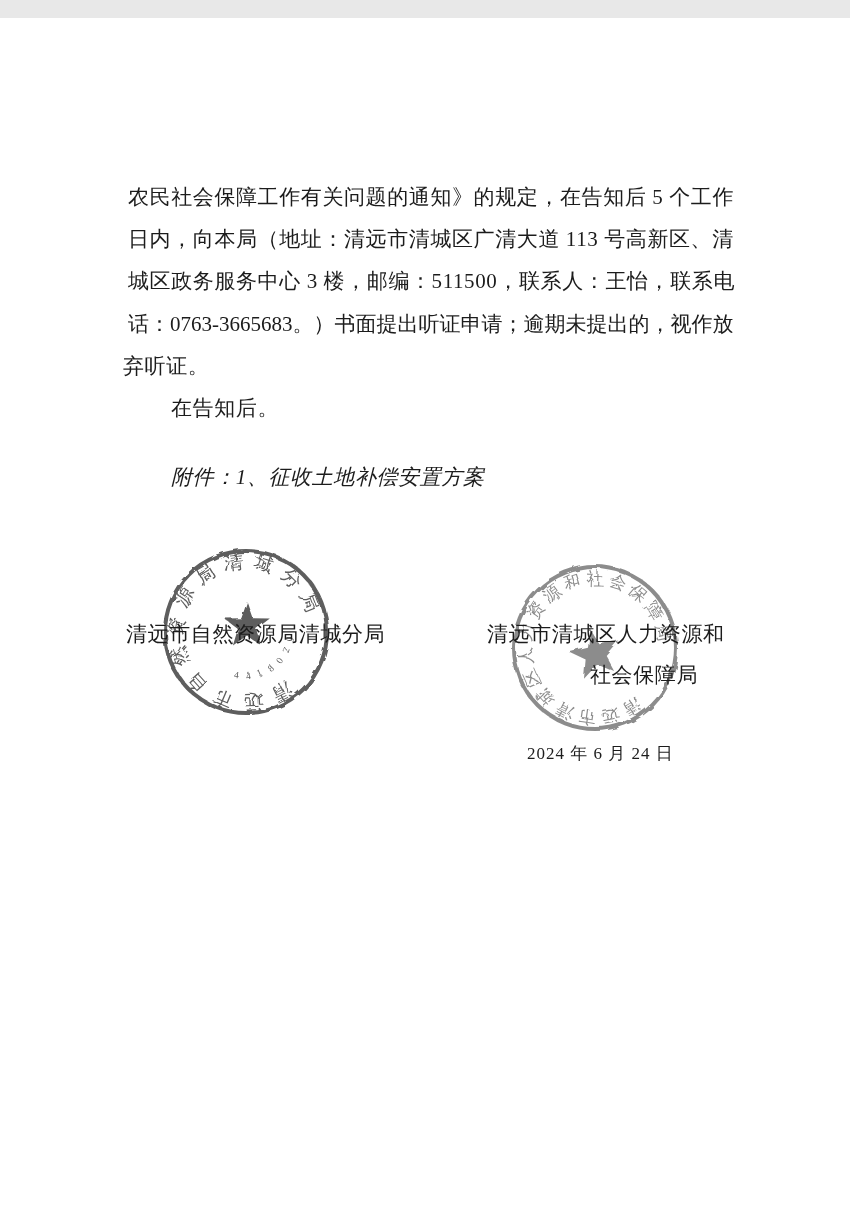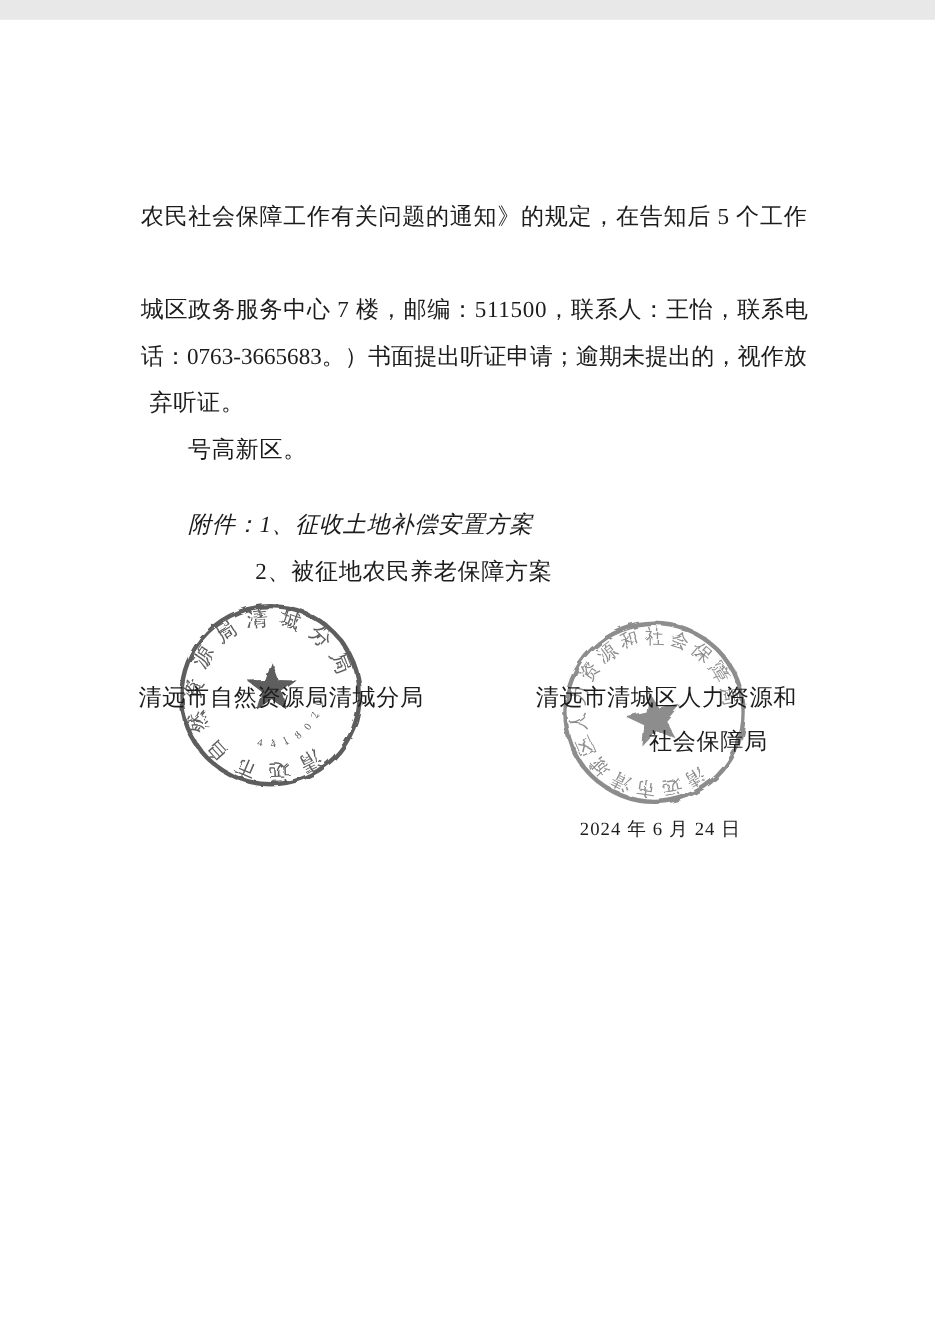--- a/index.html
+++ b/index.html
@@ -70,27 +70,27 @@
       <circle r="81" fill="none" stroke="#474747" stroke-width="4"></circle>
       <path id="arcR" d="M 41.1 49.0 A 64 64 0 1 1 64 0" fill="none"></path>
       <text font-size="17" letter-spacing="4.5" fill="#474747">
         <textPath href="#arcR">清远市清城区人力资源和社会保障局</textPath>
       </text>
       <path fill="#474747" transform="translate(0,6) rotate(-12)" d="M 0 -27 L 6.34 -8.73 L 25.6 -8.34 L 10.3 3.33 L 15.9 21.8 L 0 10.8 L -15.9 21.8 L -10.3 3.33 L -25.6 -8.34 L -6.34 -8.73 Z"></path>
     </g>
   </svg>
 
   <div class="tline" style="left:128px; top:166px;">农民社会保障工作有关问题的通知》的规定，在告知后 5 个工作</div>
-  <div class="tline" style="left:128px; top:250px;">城区政务服务中心 7 楼，邮编：511500，联系人：王怡，联系电</div>
+  <div class="tline" style="left:128px; top:208px;">日内，向本局（地址：清远市清城区广清大道 113 号高新区、清</div>
+  <div class="tline" style="left:128px; top:250px;">城区政务服务中心 3 楼，邮编：511500，联系人：王怡，联系电</div>
   <div class="tline tight" style="left:128px; top:293px;">话：0763-3665683。）书面提出听证申请；逾期未提出的，视作放</div>
-  <div class="tline" style="left:136px; top:335px;">弃听证。</div>
-  <div class="tline" style="left:171px; top:377px;">号高新区。</div>
+  <div class="tline" style="left:123px; top:335px;">弃听证。</div>
+  <div class="tline" style="left:171px; top:377px;">在告知后。</div>
 
   <div class="tline" style="left:171px; top:446px;font-style:italic;">附件：1、征收土地补偿安置方案</div>
-  <div class="tline" style="left:232px; top:488px;">2、被征地农民养老保障方案</div>
 
   <div class="tline" style="left:126px; top:603px;">清远市自然资源局清城分局</div>
   <div class="tline" style="left:487px; top:603px;text-align:right;">清远市清城区人力资源和</div>
   <div class="tline" style="left:590px; top:646px;font-family:Liberation Mono, monospace;">社会保障局</div>
 
   <div class="tline" style="left:527px; top:723px; font-size:17px; letter-spacing:1px;">2024 年 6 月 24 日</div>
 
 </div>
 
 </body></html>

